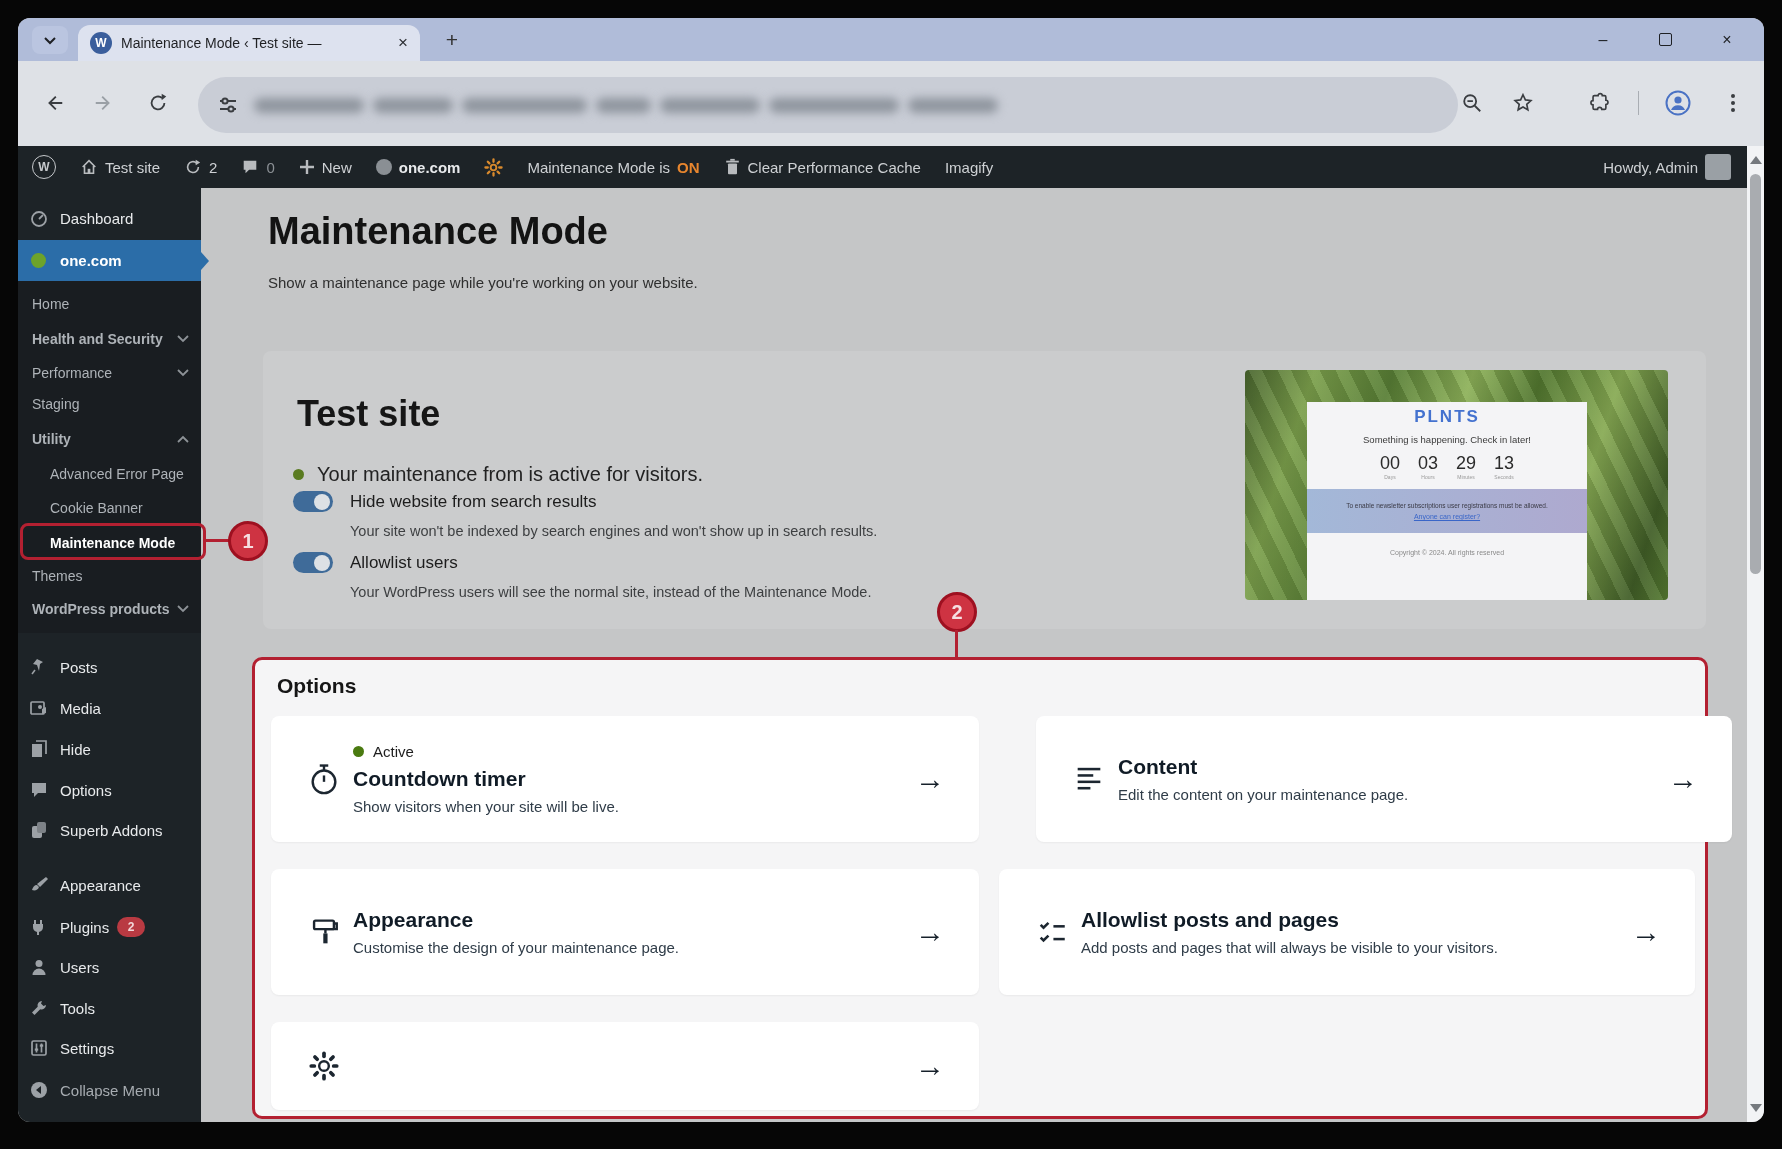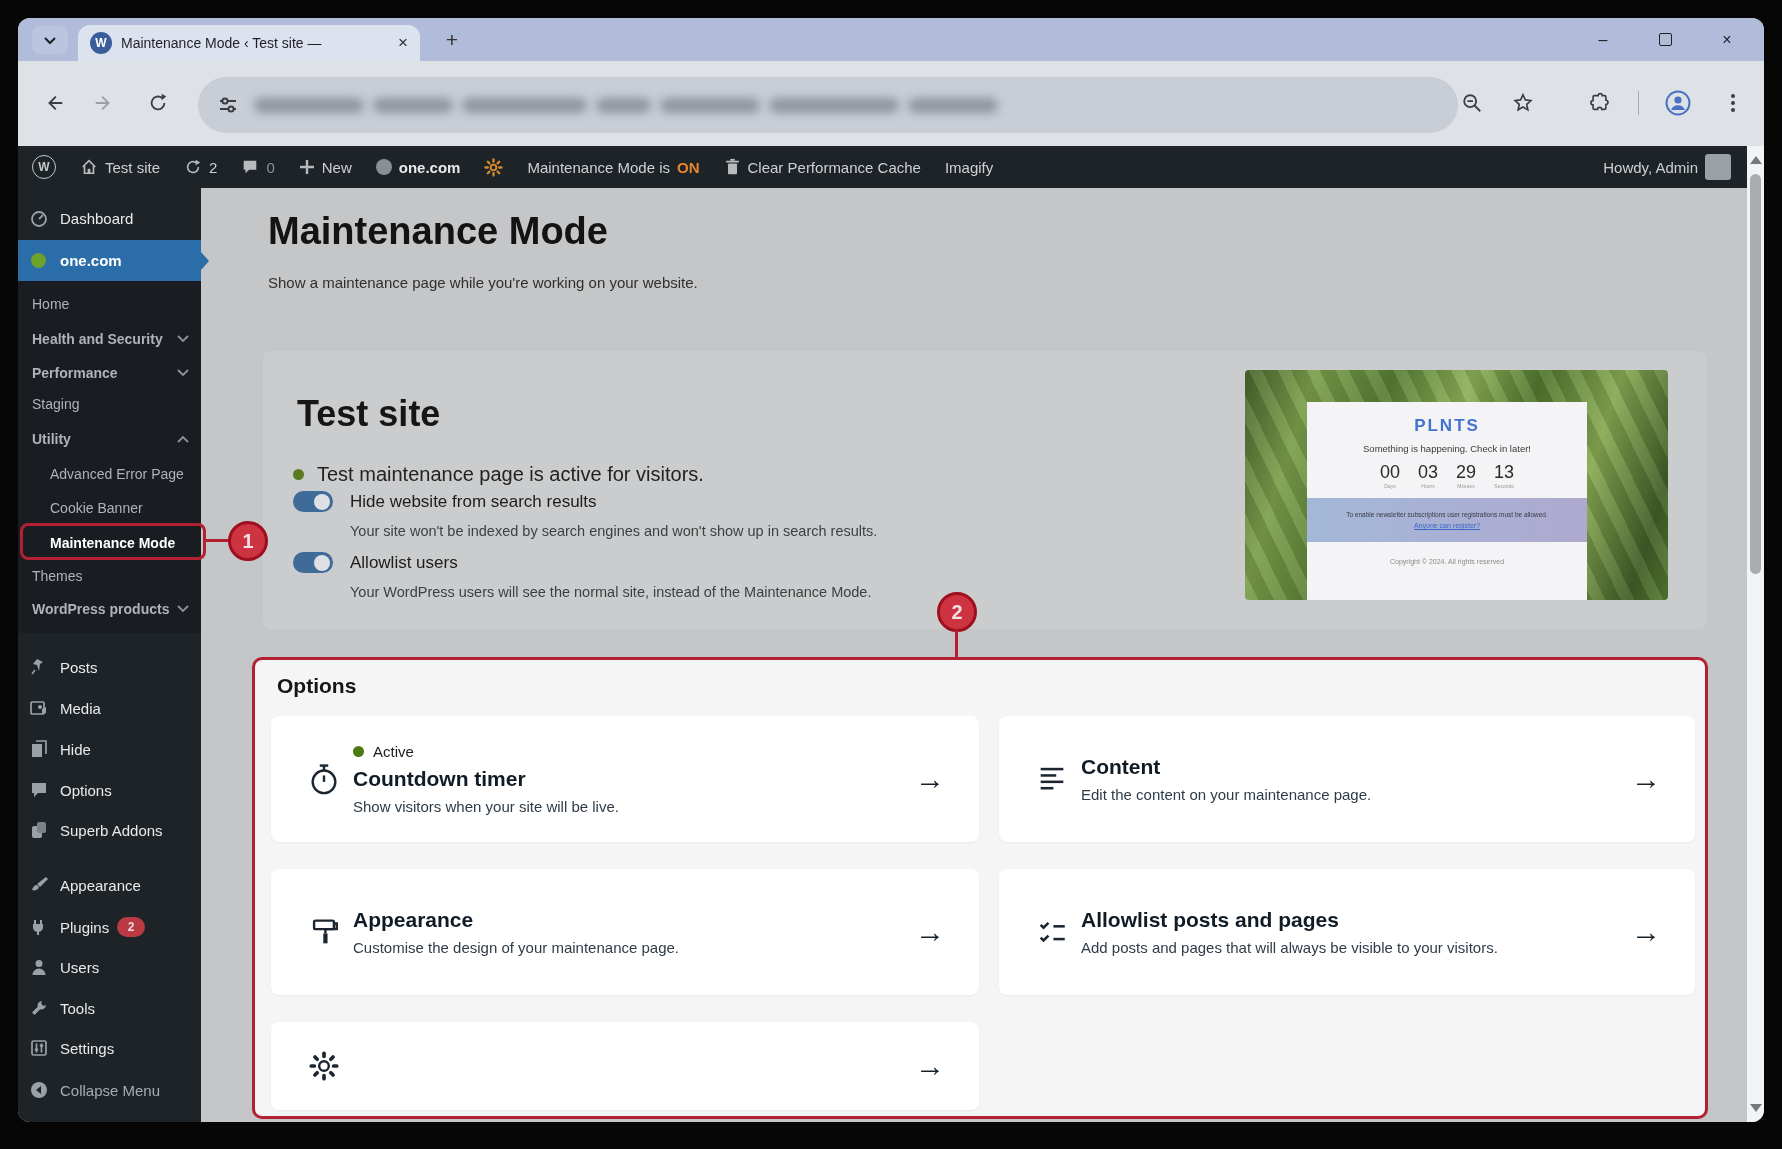--- a/index.html
+++ b/index.html
@@ -58,21 +58,21 @@
   .sc-status{position:absolute;left:30px;top:112px;display:flex;align-items:center;gap:13px;font-size:20px;color:#222}
   .gdot{width:11px;height:11px;border-radius:50%;background:#5a7b20}
   .toggle{width:40px;height:21px;border-radius:11px;background:#3f6b99;position:relative;flex:0 0 40px}
   .toggle::after{content:'';position:absolute;right:3px;top:2.5px;width:16px;height:16px;border-radius:50%;background:#dde1e5}
   .trow{position:absolute;left:30px;display:flex;align-items:center;gap:17px;font-size:17px;color:#1d1d1d}
   .tdesc{position:absolute;left:87px;font-size:14.5px;color:#3d3f41}
   .preview{position:absolute;left:982px;top:19px;width:423px;height:230px;border-radius:4px;overflow:hidden;background:
     linear-gradient(108deg,#49652e 0%,#7ca04c 14%,#587e35 30%,#8db159 46%,#52772f 60%,#87aa53 76%,#415e27 92%,#557a31 100%)}
   .preview .tex{position:absolute;inset:0;background:repeating-linear-gradient(64deg,rgba(255,255,255,.07) 0 12px,rgba(0,0,0,.10) 12px 26px)}
   .pcard{position:absolute;left:62px;top:32px;width:280px;height:198px;background:#f4f4f6;text-align:center}
-  .pbrand{margin-top:14px;font-size:17px;font-weight:bold;letter-spacing:2px;color:#4472cf}
+  .pbrand{margin-top:5px;font-size:17px;font-weight:bold;letter-spacing:2px;color:#4472cf}
   .pmsg{margin-top:7px;font-size:9.5px;color:#3a3a3a}
   .pcount{margin-top:8px;display:flex;justify-content:center;gap:18px}
   .pcount .num{font-size:18px;color:#2b2b2b}
   .pcount .unit{font-size:5px;color:#999}
   .pbanner{margin-top:9px;height:44px;background:linear-gradient(90deg,#a3b8d8,#aea9cf);display:flex;flex-direction:column;align-items:center;justify-content:center;gap:4px}
   .pbanner .bt{font-size:6.5px;color:#3a3a45}
   .pbanner .bl{font-size:7px;color:#3a66c8;text-decoration:underline}
   .pcopy{margin-top:16px;font-size:7px;color:#8a8a8a}
 
   
@@ -285,21 +285,21 @@
     <div class="sb-sub" style="top:100px">
         <span>Home</span>
       </div>
     <div class="sb-sub" style="top:135px">
       <span style="font-weight:bold">Health and Security</span>
       <svg class="chev" width="12" height="8" viewBox="0 0 12 8">
           <polyline points="1,1 6,6 11,1" fill="none" stroke="#8d9297" stroke-width="1.8"></polyline>
         </svg>
     </div>
     <div class="sb-sub" style="top:169px">
-      <span style="font-weight:bold">Performance</span>
+      <span style="font-weight:normal">Performance</span>
       <svg class="chev" width="12" height="8" viewBox="0 0 12 8">
           <polyline points="1,1 6,6 11,1" fill="none" stroke="#8d9297" stroke-width="1.8"></polyline>
         </svg>
     </div>
     <div class="sb-sub" style="top:200px">
         <span>Staging</span>
       </div>
     <div class="sb-sub" style="top:235px">
       <span style="font-weight:bold">Utility</span>
       <svg class="chev" width="12" height="8" viewBox="0 0 12 8">
@@ -407,21 +407,21 @@
     </div>
   </div>
 
   <div class="page-title">Maintenance Mode</div>
   <div class="page-sub">Show a maintenance page while you're working on your website.</div>
 
   <div class="site-card">
     <div class="sc-title">Test site</div>
     <div class="sc-status">
       <span class="gdot"></span>
-      <span>Test maintenance page is active for visitors.</span>
+      <span>Your maintenance from is active for visitors.</span>
     </div>
     <div class="trow" style="top:140px">
       <span class="toggle"></span>
       <span>Hide website from search results</span>
     </div>
     <div class="tdesc" style="top:172px">Your site won't be indexed by search engines and won't show up in search results.</div>
     <div class="trow" style="top:201px">
       <span class="toggle"></span>
       <span>Allowlist users</span>
     </div>
@@ -473,21 +473,21 @@
         <div class="opt-badge">
             <span class="adot"></span>
             <span>Active</span>
           </div>
         <div class="opt-card-title">Countdown timer</div>
         <div class="opt-desc">Show visitors when your site will be live.</div>
       </div>
       <div class="opt-arrow">→</div>
     </div>
 
-    <div class="opt-card" style="left:744px;top:56px;width:696px;height:126px">
+    <div class="opt-card" style="left:781px;top:56px;width:696px;height:126px">
       <svg class="opt-ic" width="34" height="34" viewBox="0 0 24 24">
           <g stroke="#1c2630" stroke-width="1.8">
             <line x1="4" y1="5" x2="20" y2="5"></line>
             <line x1="4" y1="9.5" x2="15" y2="9.5"></line>
             <line x1="4" y1="14" x2="20" y2="14"></line>
             <line x1="4" y1="18.5" x2="13" y2="18.5"></line>
           </g>
         </svg>
       <div class="opt-text">
         <div class="opt-card-title">Content</div>

